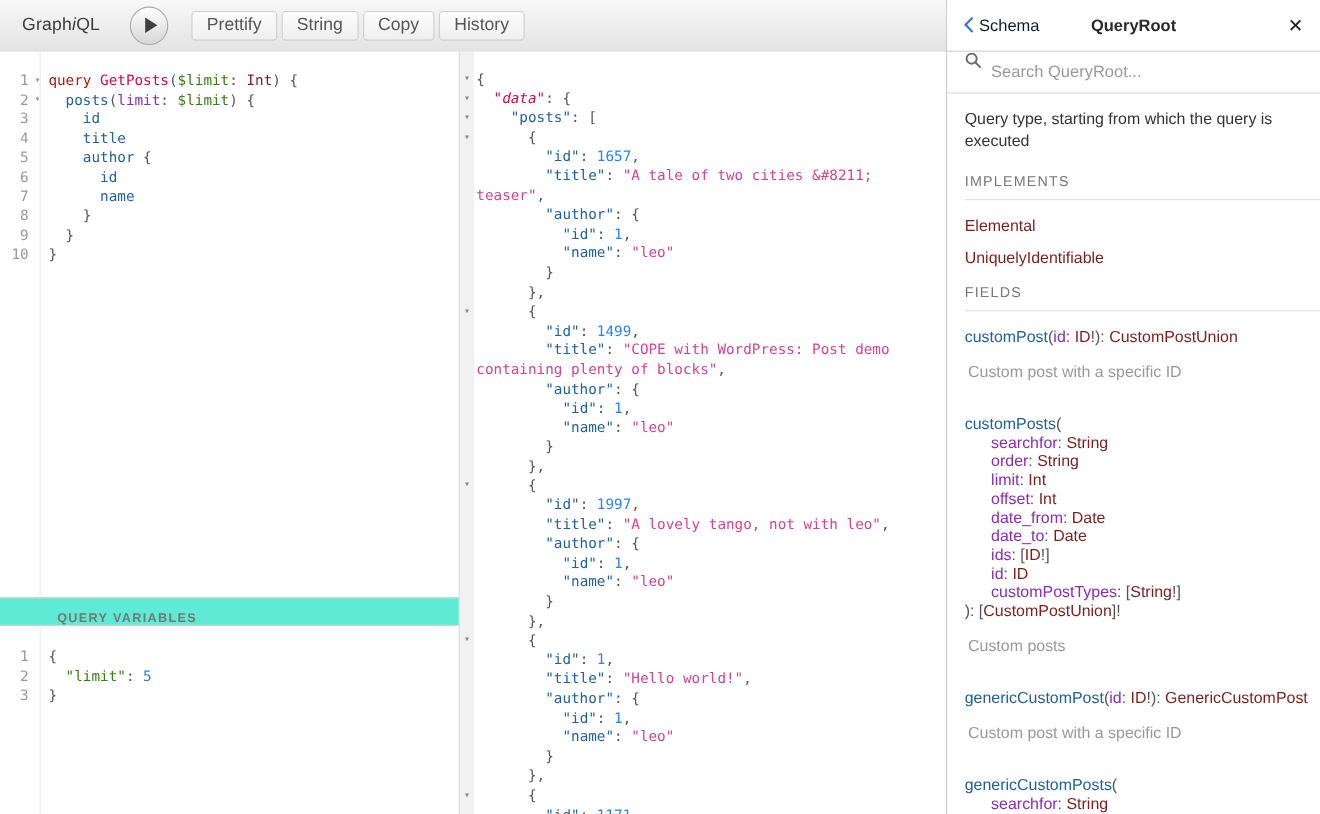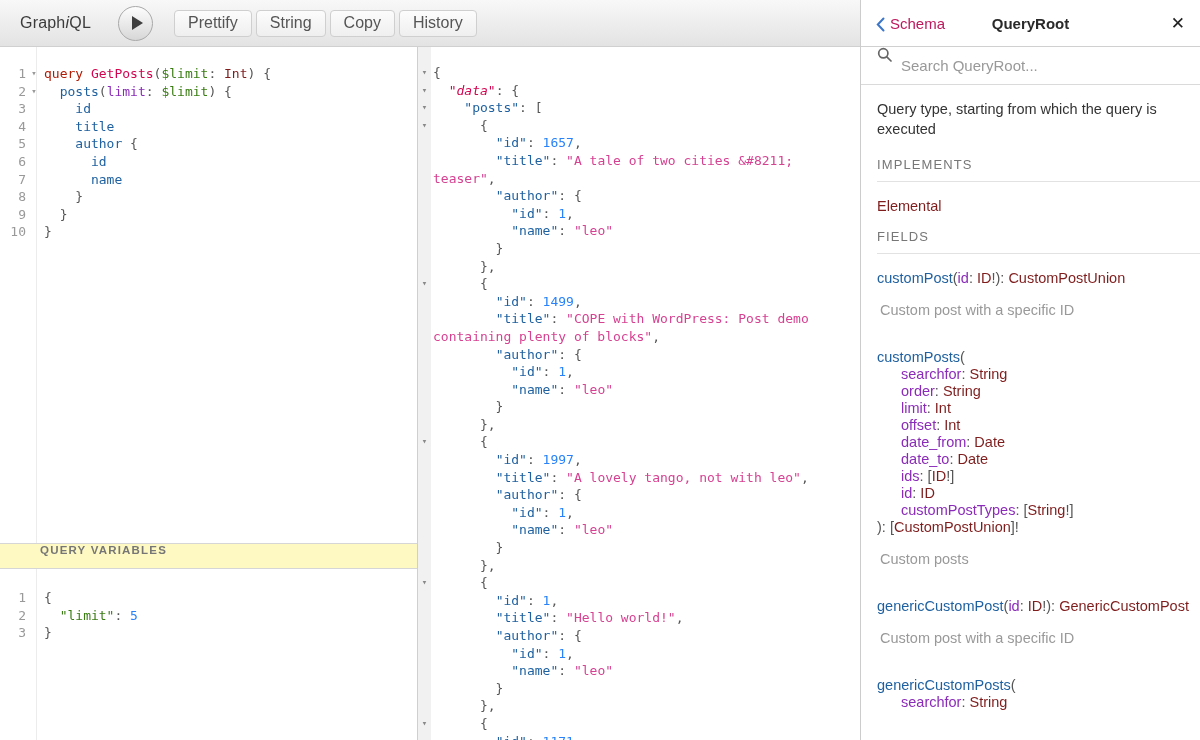--- a/index.html
+++ b/index.html
@@ -12,41 +12,41 @@
   .logo em{font-style:italic}
   .play{width:35px;height:35px;border-radius:50%;border:1px solid #a9a9a9;background:linear-gradient(#fdfdfd,#d7d7d7);margin-left:27px;margin-right:21px;display:flex;align-items:center;justify-content:center;cursor:pointer}
   .tri{width:0;height:0;border-top:7px solid transparent;border-bottom:7px solid transparent;border-left:11px solid #3f3f3f;margin-left:4px}
   .tbtn{height:27px;padding:0 13px;margin-right:4px;border:1px solid #cfcfcf;border-radius:4px;background:linear-gradient(#fcfcfc,#efefef);color:#555;font-size:16px;font-family:"Liberation Sans",sans-serif;cursor:pointer}
   
   .workspace{flex:1;display:flex;min-height:0}
   .query-col{width:418px;flex:none;border-right:1px solid #cfcfcf;display:flex;flex-direction:column;background:#fff}
   .editor{position:relative;font-family:"DejaVu Sans Mono",monospace;font-size:13px}
   .query-editor{height:496px;flex:none;overflow:hidden;padding-top:18px}
   .query-editor::before,.var-editor::before{content:'';position:absolute;left:36px;top:0;bottom:0;width:1px;background:#ececec}
-  .var-header{height:26px;flex:none;background:#fef9c3;border-top:1px solid #d6d6d6;border-bottom:1px solid #d6d6d6;display:flex;align-items:flex-start;padding-left:40px;cursor:pointer}
+  .var-header{height:26px;flex:none;background:#5eead4;border-top:1px solid #d6d6d6;border-bottom:1px solid #d6d6d6;display:flex;align-items:flex-end;padding-left:52px;cursor:pointer}
   .var-header span{font-size:11.5px;font-weight:bold;letter-spacing:1.2px;color:#767676}
   .var-editor{flex:1;overflow:hidden;padding-top:20px}
   .code-row{display:flex;height:17.6px;line-height:17.6px;white-space:pre}
   .gutter{width:42px;flex:none;display:flex}
   .lnum{width:26px;text-align:right;color:#999}
   .fold{width:16px;text-align:center;color:#999;font-size:9px;line-height:17.6px}
   .cline{padding-left:2px}
   
   .result-col{flex:1;min-width:0;overflow:hidden;background:#fff;position:relative;padding-top:17px;font-family:"DejaVu Sans Mono",monospace;font-size:13px}
   .result-col::before{content:'';position:absolute;left:0;top:0;bottom:0;width:13px;background:#f1f1f1}
   .rfold{width:13px;flex:none;text-align:center;color:#888;font-size:9px;position:relative;line-height:17.6px}
   
   .t-kw{color:#B11A04}.t-def{color:#D2054E}.t-defk{color:#D2054E;font-style:italic}
   .t-prop{color:#1F61A0}.t-attr{color:#8B2BB9}.t-var{color:#397D13}.t-type{color:#7f1d1d}
   .t-pu{color:#555}.t-str{color:#D64292}.t-num{color:#2882F9}.t-pl{color:#141823}
   .t-fld{color:#1F61A0;cursor:pointer}.t-arg{color:#8B2BB9}
   
   .docs{flex:1;min-width:0;border-left:1px solid #ccc;display:flex;flex-direction:column;background:#fff}
   .doc-header{height:47px;flex:none;border-bottom:1px solid #d0d0d0;display:flex;align-items:center;padding:0 15px;position:relative}
-  .back{display:flex;align-items:flex-end;color:#be185d;font-size:15px;cursor:pointer;text-decoration:none;gap:5px}
+  .back{display:flex;align-items:flex-start;color:#0f172a;font-size:15px;cursor:pointer;text-decoration:none;gap:5px}
   .doc-title{position:absolute;left:50%;transform:translateX(-50%);font-weight:bold;font-size:15px;color:#2a2a2a}
   .doc-close{margin-left:auto;font-size:17px;color:#222;cursor:pointer;line-height:1}
   .doc-search{height:38px;flex:none;border-bottom:1px solid #dadada;display:flex;padding:0 16px;gap:9px}
   .doc-search input{border:none;outline:none;flex:1;font-size:15px;color:#333;font-family:"Liberation Sans",sans-serif;background:transparent}
   .doc-search input::placeholder{color:#999}
   .doc-body{flex:1;overflow:hidden;padding:14px 8px 0 16px;font-size:14.5px}
   .doc-text{color:#333;line-height:20px;margin-bottom:18px}
   .doc-section{color:#777;font-weight:normal;font-size:13px;letter-spacing:1.1px;margin-top:14px;margin-bottom:9px}
   .doc-rule{height:1px;background:#e2e2e2;margin:0 -8px 16px 0}
   .doc-typelink{margin-bottom:12px;line-height:17px}
@@ -154,20 +154,21 @@
           <circle cx="6.3" cy="6.3" r="4.6" stroke="#666" fill="none" stroke-width="1.7"></circle>
           <line x1="9.8" y1="9.8" x2="14" y2="14" stroke="#666" stroke-width="1.7" stroke-linecap="round"></line>
         </svg>
       <input type="text" placeholder="Search QueryRoot..." style="">
     </div>
     <div class="doc-body" id="doc-body">
         <div class="doc-text">Query type, starting from which the query is executed</div>
         <div class="doc-section">IMPLEMENTS</div>
         <div class="doc-rule"></div>
         <div class="doc-typelink"><span class="t-type">Elemental</span></div>
+        <div class="doc-typelink"><span class="t-type">UniquelyIdentifiable</span></div>
         <div class="doc-section">FIELDS</div>
         <div class="doc-rule"></div>
         <div class="doc-field"><span class="t-fld">customPost</span><span class="t-pu">(</span><span class="t-arg">id</span><span class="t-pu">:</span><span class="t-pl"> </span><span class="t-type">ID</span><span class="t-pu">!</span><span class="t-pu">)</span><span class="t-pu">:</span><span class="t-pl"> </span><span class="t-type">CustomPostUnion</span></div>
         <div class="doc-desc">Custom post with a specific ID</div>
         <div class="doc-field"><span class="t-fld">customPosts</span><span class="t-pu">(</span></div>
         <div class="doc-arg"><span class="t-arg">searchfor</span><span class="t-pu">:</span><span class="t-pl"> </span><span class="t-type">String</span></div>
         <div class="doc-arg"><span class="t-arg">order</span><span class="t-pu">:</span><span class="t-pl"> </span><span class="t-type">String</span></div>
         <div class="doc-arg"><span class="t-arg">limit</span><span class="t-pu">:</span><span class="t-pl"> </span><span class="t-type">Int</span></div>
         <div class="doc-arg"><span class="t-arg">offset</span><span class="t-pu">:</span><span class="t-pl"> </span><span class="t-type">Int</span></div>
         <div class="doc-arg"><span class="t-arg">date_from</span><span class="t-pu">:</span><span class="t-pl"> </span><span class="t-type">Date</span></div>

